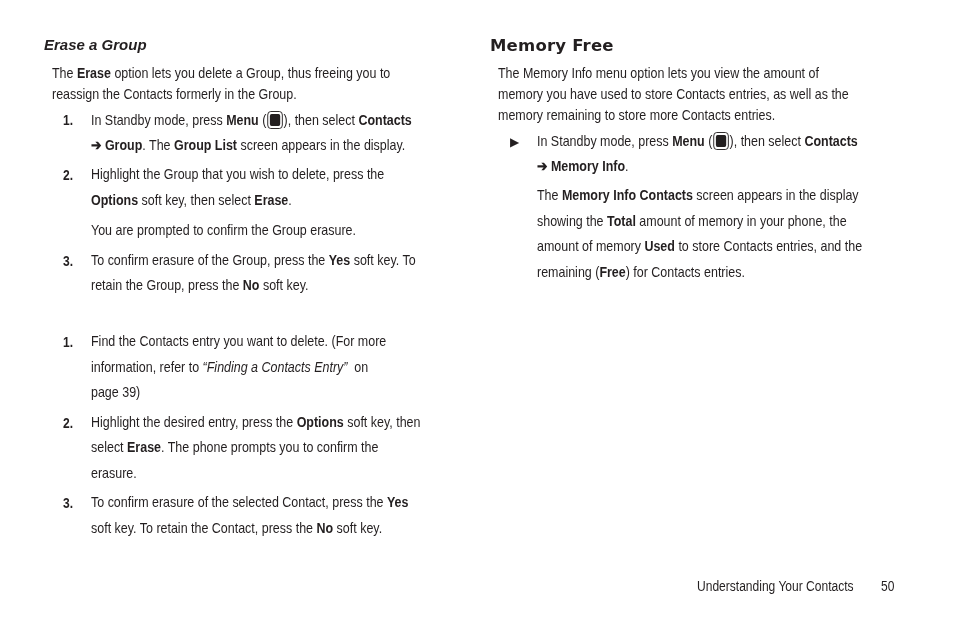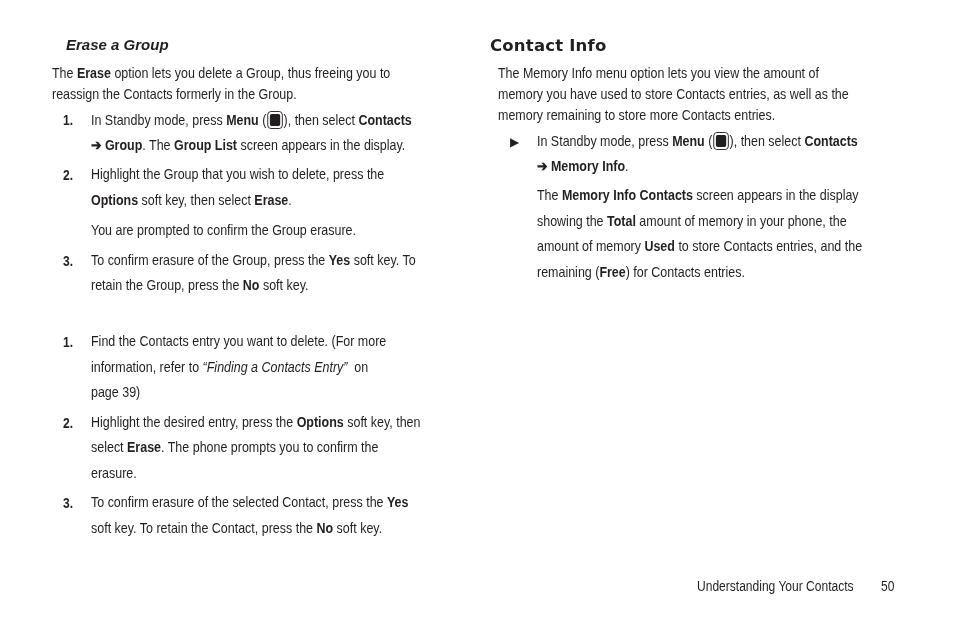--- a/index.html
+++ b/index.html
@@ -3,21 +3,21 @@
 <meta charset="utf-8">
 <style>
   html, body { margin:0; padding:0; background:#ffffff; }
   body { width:954px; height:636px; position:relative; overflow:hidden;
          font-family:"Liberation Sans", sans-serif; color:#231f20; }
   .page { position:absolute; inset:0; }
   .line { position:absolute; white-space:nowrap; font-size:14.5px;
           transform-origin:left top; transform:scaleX(0.86); letter-spacing:0; }
   .line b { font-weight:bold; }
   .line i { font-style:italic; }
-  .h-italic { position:absolute; white-space:nowrap; font-size:15px; font-weight:bold; font-style:italic;margin-left:22px; }
+  .h-italic { position:absolute; white-space:nowrap; font-size:15px; font-weight:bold; font-style:italic; }
   .h-bold { position:absolute; white-space:nowrap; font-size:16.5px; font-weight:bold; font-family:"DejaVu Sans", sans-serif; letter-spacing:0.2px; }
   .num { position:absolute; font-size:14px; font-weight:bold; transform-origin:left top; transform:scaleX(0.86); }
   .bullet { position:absolute; font-size:12px; }
   .menu-key { display:inline-block; width:16px; height:16px; border:1.5px solid #231f20; border-radius:4px;
               vertical-align:-4px; position:relative; margin:0 1px; }
   .menu-key::after { content:""; position:absolute; left:2px; top:2px; width:12px; height:12px; background:#231f20; border-radius:2px; }
   .footer { position:absolute; top:578px; font-size:14px; white-space:nowrap; transform-origin:left top; transform:scaleX(0.86); }
 </style>
 </head>
 <body>
@@ -50,21 +50,21 @@
 
   <div class="num" style="left:63px;top:415px;">2.</div>
   <div class="line" style="left:91px;top:414px;">Highlight the desired entry, press the <b>Options</b> soft key, then</div>
   <div class="line" style="left:91px;top:439px;">select <b>Erase</b>. The phone prompts you to confirm the</div>
   <div class="line" style="left:91px;top:465px;">erasure.</div>
 
   <div class="num" style="left:63px;top:495px;">3.</div>
   <div class="line" style="left:91px;top:494px;">To confirm erasure of the selected Contact, press the <b>Yes</b></div>
   <div class="line" style="left:91px;top:520px;">soft key. To retain the Contact, press the <b>No</b> soft key.</div>
 
-  <div class="h-bold" style="left:490px;top:36px;">Contact Info</div>
+  <div class="h-bold" style="left:490px;top:36px;">Memory Free</div>
 
   <div class="line" style="left:498px;top:65px;">The Memory Info menu option lets you view the amount of</div>
   <div class="line" style="left:498px;top:86px;">memory you have used to store Contacts entries, as well as the</div>
   <div class="line" style="left:498px;top:107px;">memory remaining to store more Contacts entries.</div>
 
   <div class="bullet" style="left:510px;top:135px;">▶</div>
   <div class="line" style="left:537px;top:132px;">In Standby mode, press <b>Menu</b> (<span class="menu-key"></span>), then select <b>Contacts</b></div>
   <div class="line" style="left:537px;top:158px;"><b>➔ Memory Info</b>.</div>
 
   <div class="line" style="left:537px;top:187px;">The <b>Memory Info Contacts</b> screen appears in the display</div>

